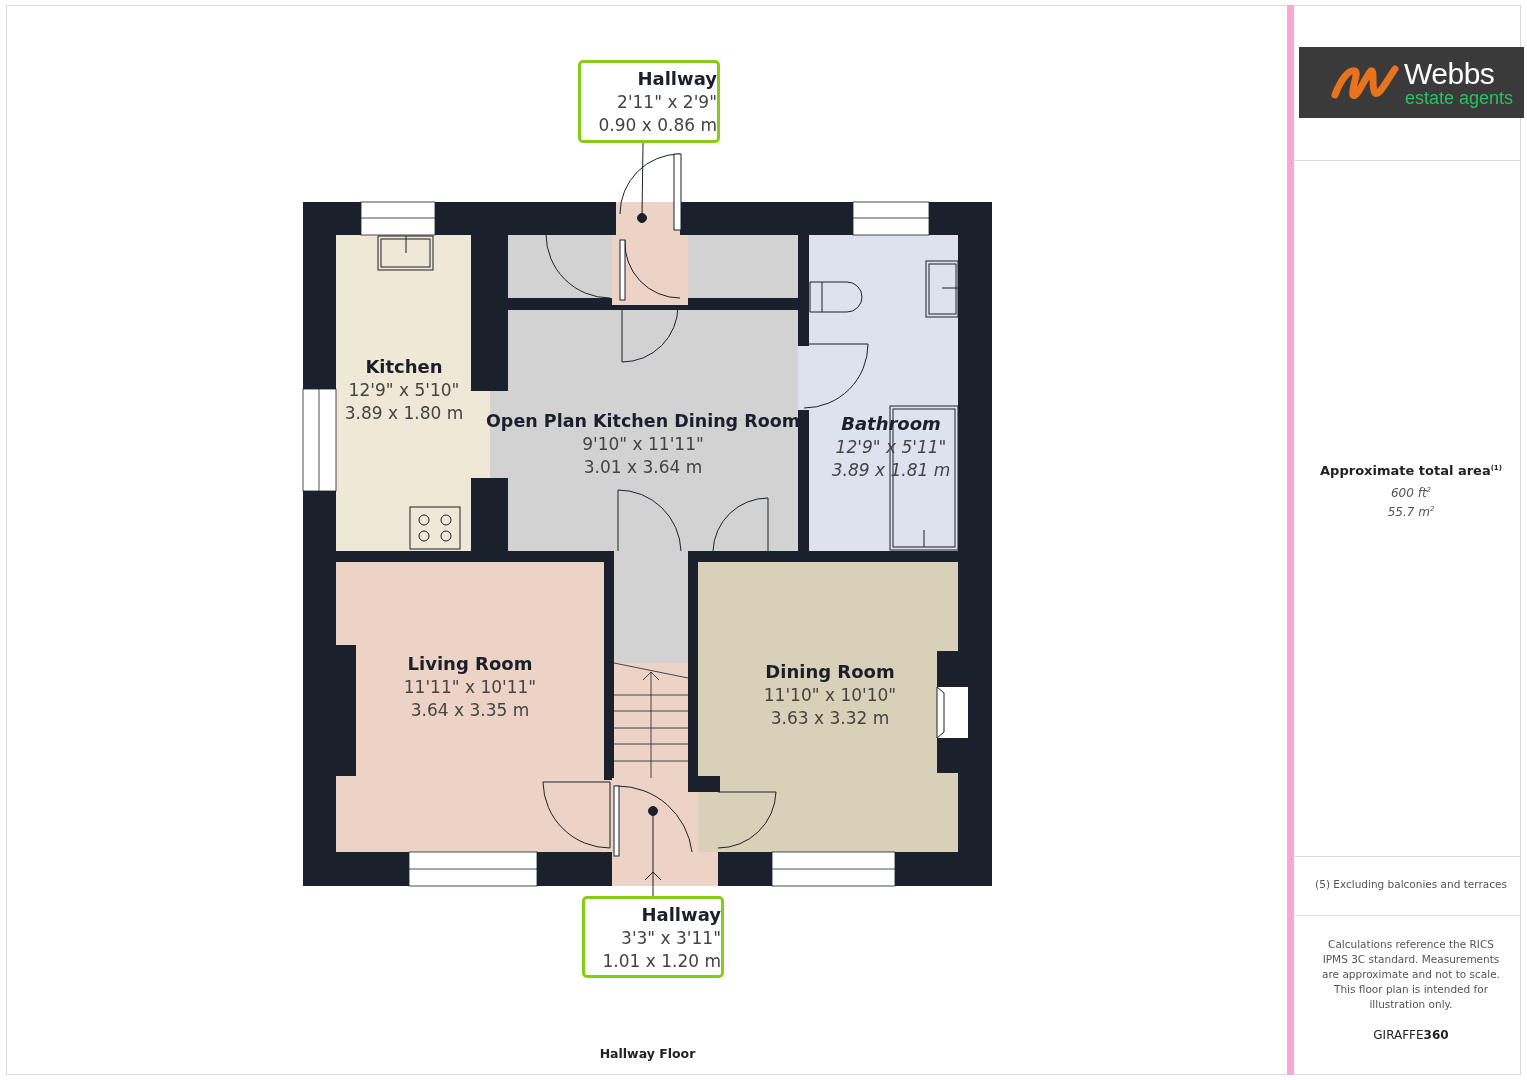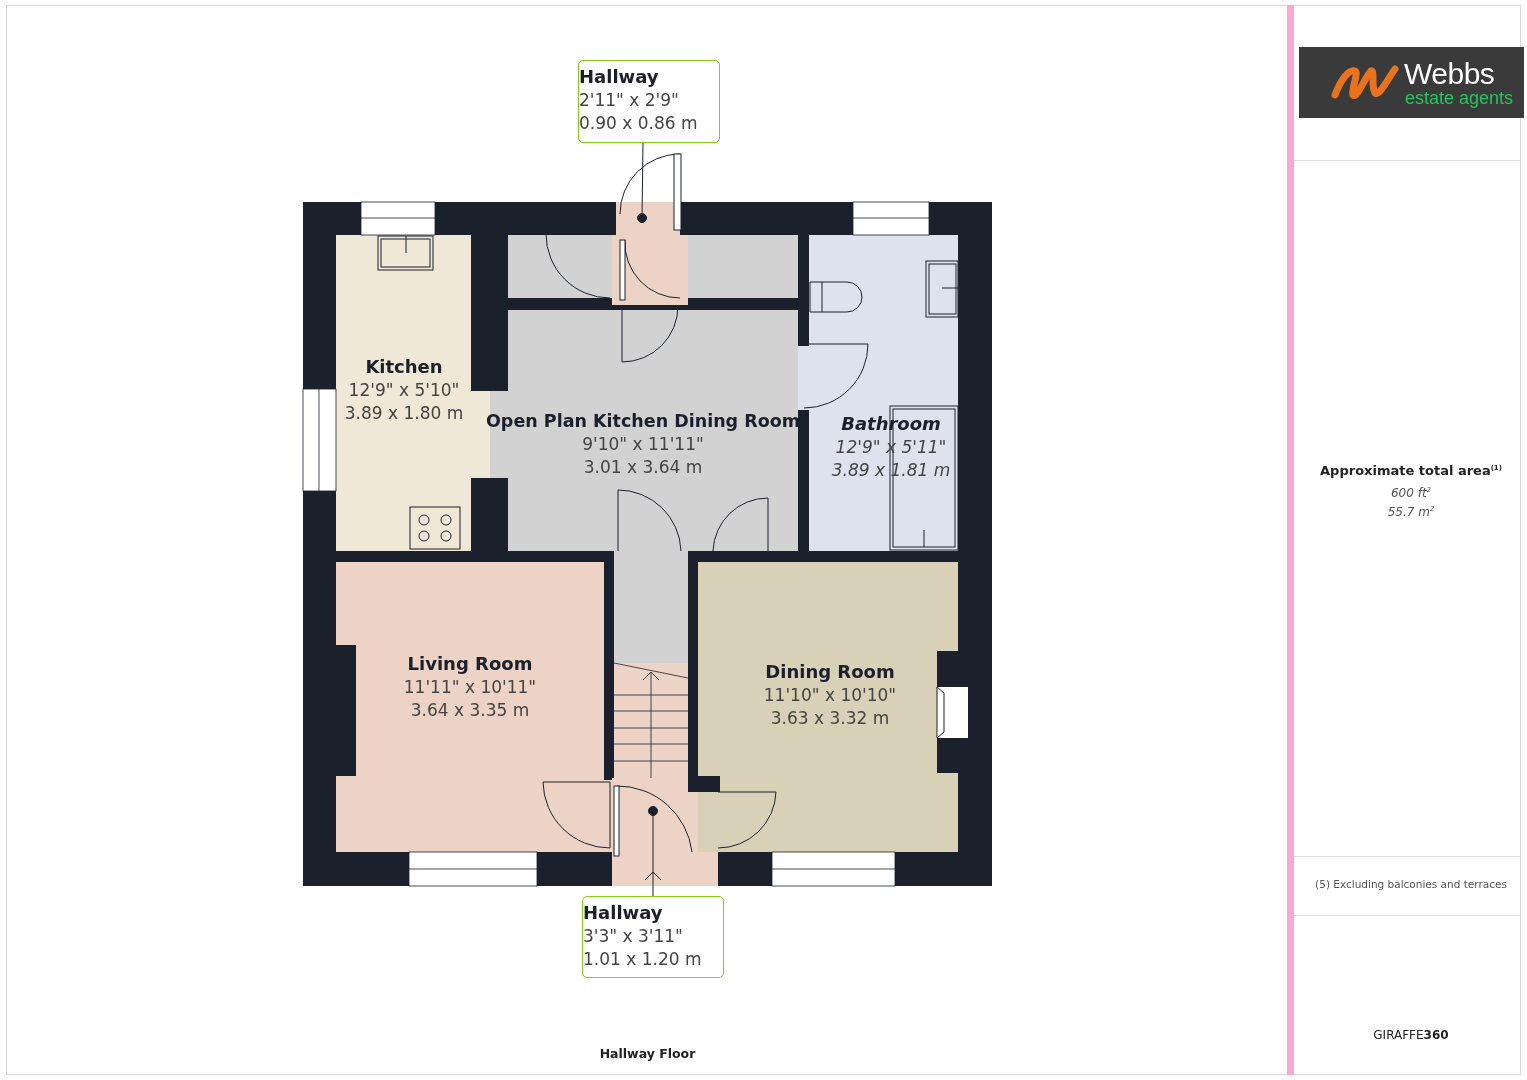--- a/index.html
+++ b/index.html
@@ -15,21 +15,21 @@
   .area-title{font-size:13px;font-weight:bold;color:#222;}
   .area-title sup{font-size:7px;}
   .area-val{font-size:12px;color:#555;margin-top:8px;font-style:italic;}
   .area-val + .area-val{margin-top:5px;}
   .area-val sup{font-size:7px;}
   .footnote{position:absolute;left:0;top:873px;width:234px;text-align:center;font-size:10.5px;color:#555;}
   .disclaimer{position:absolute;left:22px;top:932px;width:190px;text-align:center;font-size:10.5px;line-height:15px;color:#555;}
   .brand{position:absolute;left:0;top:1023px;width:234px;text-align:center;font-size:12px;color:#222;}
   .brand b{font-weight:bold;margin-top:29px;}
   .plan{position:absolute;left:0;top:0;}
-  .label-box{position:absolute;background:#fff;border:1px solid #84cc16;border-radius:5px;text-align:left;box-sizing:border-box;}
+  .label-box{position:absolute;background:#fff;border:3px solid #84cc16;border-radius:5px;text-align:right;box-sizing:border-box;}
   .room-label{position:absolute;text-align:center;transform:translateX(-50%);white-space:nowrap;}
   .rn{font-size:18px;font-weight:bold;color:#1a1f2b;line-height:24px;}
   .rd{font-size:17px;color:#444;line-height:23px;}
   .floor-name{position:absolute;left:560px;top:1046px;width:175px;text-align:center;font-size:12.5px;font-weight:bold;color:#222;}
 </style>
 </head>
 <body>
 
 <div class="frame"></div>
 
@@ -189,14 +189,15 @@
 
   <div class="area">
     <div class="area-title"><span>Approximate total area</span><sup>(1)</sup></div>
     <div class="area-val"><span>600 ft</span><sup>2</sup></div>
     <div class="area-val"><span>55.7 m</span><sup>2</sup></div>
   </div>
 
   <div class="sb-sep" style="top:851px;"></div>
   <div class="footnote">(5) Excluding balconies and terraces</div>
   <div class="sb-sep" style="top:910px;"></div>
+  <div class="disclaimer">Calculations reference the RICS IPMS 3C standard. Measurements are approximate and not to scale. This floor plan is intended for illustration only.</div>
   <div class="brand"><span>GIRAFFE</span><b>360</b></div>
 </div>
 
 </body></html>

